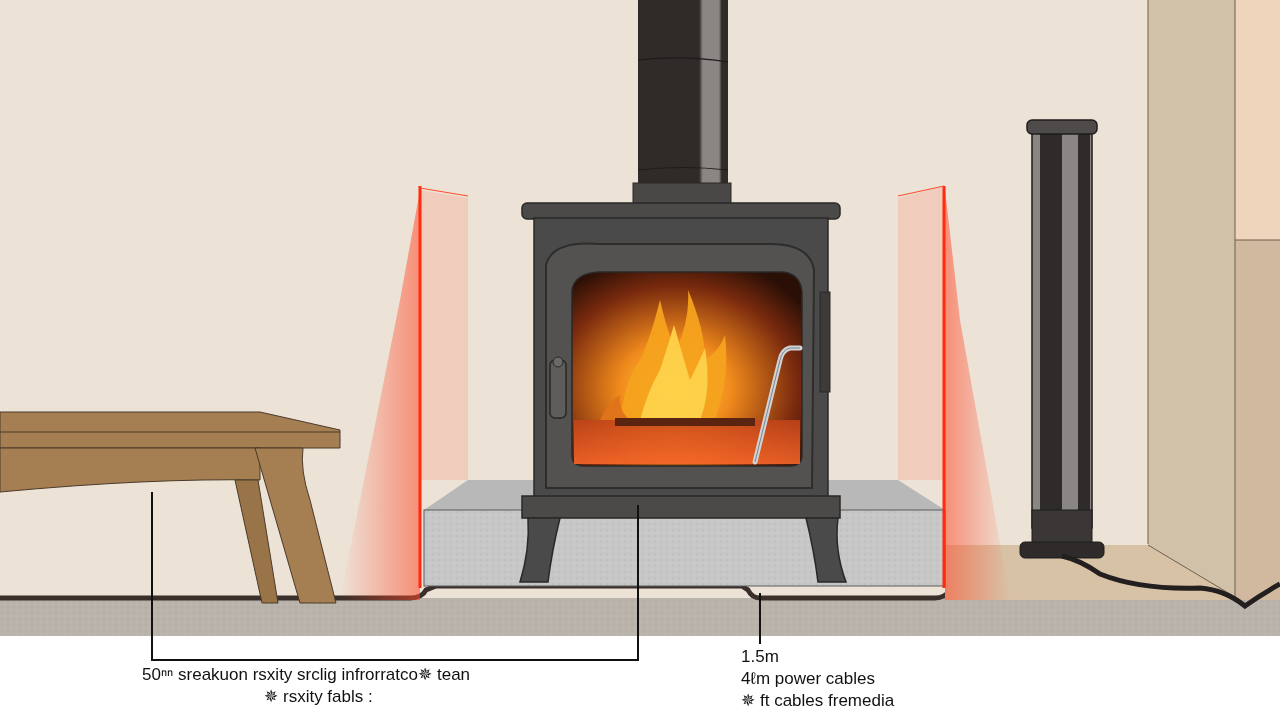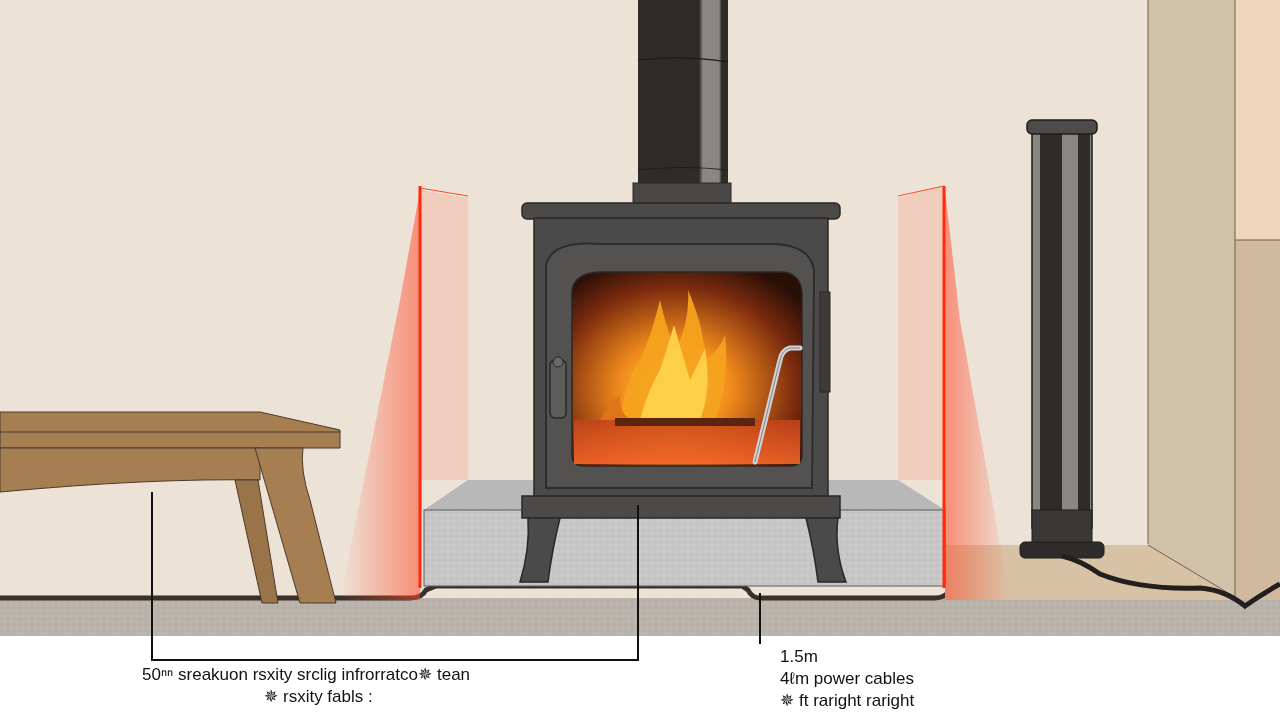--- a/index.html
+++ b/index.html
@@ -2,21 +2,21 @@
 <html><head>
   <meta charset="utf-8">
   <style>
     html, body { margin: 0; padding: 0; }
     body { width: 1280px; height: 720px; overflow: hidden; background: #ffffff; position: relative; font-family: "Liberation Sans", sans-serif; }
     .scene { position: absolute; left: 0; top: 0; width: 1280px; height: 720px; }
     .scene svg { position: absolute; left: 0; top: 0; }
     .caption { position: absolute; color: #111; font-size: 17px; line-height: 22px; white-space: nowrap; }
     .cap-left { left: 142px; top: 664px; }
     .cap-left .l2 { padding-left: 122px; display: block; }
-    .cap-right { left: 780px; top: 646px; }
+    .cap-right { left: 741px; top: 646px; }
     .cap-right span { display: block; }
   </style>
 </head>
 <body>
 
 <div class="scene">
   <svg width="1280" height="720" viewBox="0 0 1280 720">
     <defs>
       <linearGradient id="heatL" x1="1" y1="0" x2="0" y2="0">
         <stop offset="0" stop-color="#ff4a2a" stop-opacity="0.55"></stop>
@@ -148,15 +148,15 @@
   </svg>
 
   <div class="caption cap-left">
     <span>50ⁿⁿ sreakuon rsxity srclig infrorratco✵ tean</span>
     <span class="l2">✵ rsxity fabls :</span>
   </div>
 
   <div class="caption cap-right">
     <span>1.5m</span>
     <span>4ℓm power cables</span>
-    <span>✵ ft raright raright</span>
+    <span>✵ ft cables fremedia</span>
   </div>
 </div>
 
 </body></html>

